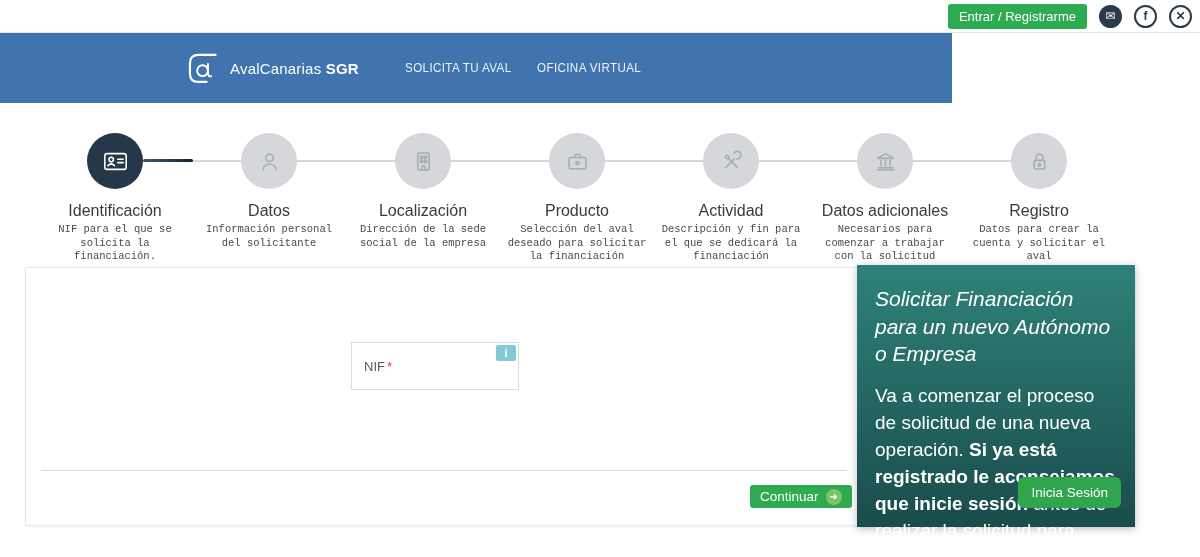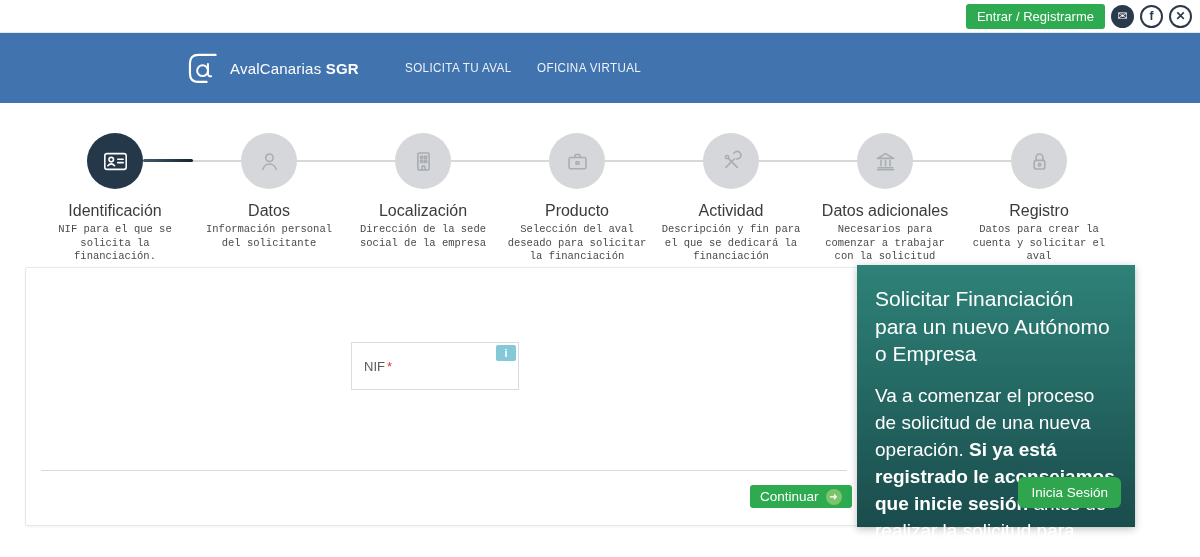--- a/index.html
+++ b/index.html
@@ -2,30 +2,30 @@
 <html><head>
 <meta charset="utf-8">
 <style>
   * { margin:0; padding:0; box-sizing:border-box; }
   body { font-family:"Liberation Sans", sans-serif; background:#fff; }
   .page { position:relative; width:1200px; height:557px; background:#fff; overflow:hidden; }
 
   
   .topbar { position:absolute; left:0; top:0; width:1200px; height:33px; background:#fff;
             border-bottom:1px solid #e3e8ee; display:flex; align-items:center; justify-content:flex-end;
-            gap:6px; padding-right:8px; }
+            gap:12px; padding-right:8px; }
   .login-btn { background:#2eab51; color:#fff; border:none; border-radius:3px; font-size:13px;
                padding:5px 11px; cursor:pointer; font-family:inherit; }
   .circle-icon { width:23px; height:23px; border-radius:50%; display:flex; align-items:center;
                  justify-content:center; cursor:pointer; font-size:12px; }
   .circle-icon.filled { background:#2b3a4a; color:#fff; }
   .circle-icon.outline { background:#fff; border:2px solid #2b3a4a; color:#2b3a4a; font-weight:bold; }
 
   
-  .bluebar { position:absolute; left:0; top:33px; width:1200px; height:70px; background:#4173ae;
+  .bluebar { position:absolute; left:0; top:33px; width:952px; height:70px; background:#4173ae;
              display:flex; align-items:center; color:#fff; }
   .logo-mark { margin-left:185px; width:36px; height:36px; flex:0 0 auto; cursor:pointer; }
   .brand-text { margin-left:9px; font-size:15px; letter-spacing:.2px; color:#fff; cursor:pointer; }
   .brand-text b { font-weight:bold; }
   .mainnav { display:flex; gap:18px; margin-left:46px; }
   .mainnav span { font-size:12.5px; letter-spacing:.4px; color:#eef3f9; text-transform:uppercase;
                   transform:scaleX(.93); transform-origin:left center; cursor:pointer; white-space:nowrap; }
 
   
   .stepper { position:absolute; left:0; top:103px; width:1050px; height:164px; }
@@ -59,21 +59,21 @@
   .continue-btn { position:absolute; left:724px; top:217px; height:23px; background:#2eab51; color:#fff;
                   border:none; border-radius:3px; font-size:13.5px; padding:0 10px; display:flex;
                   align-items:center; gap:7px; cursor:pointer; font-family:inherit; }
   .arrow-circle { width:16px; height:16px; border-radius:50%; background:#7cc46a; color:#fff;
                   font-size:10px; line-height:16px; text-align:center; }
 
   
   .promo { position:absolute; left:857px; top:265px; width:278px; height:262px;
            background:linear-gradient(180deg,#2e8278 0%, #1a4c4c 100%); color:#fff;
            padding:16px 18px; box-shadow:0 2px 8px rgba(0,0,0,.25); z-index:3; }
-  .promo h2 { font-size:21px; font-weight:400; line-height:1.32; margin:4px 0 15px; }
+  .promo h2 { font-size:21px; font-weight:400; line-height:1.32; margin:4px 0 15px;font-style:italic; }
   .promo p { font-size:19px; line-height:1.42; }
   .promo p b { font-weight:bold; }
   .inicia-btn { position:absolute; right:14px; bottom:19px; background:#2fa64d; color:#fff; border:none;
                 border-radius:6px; font-size:13.5px; padding:8px 13px; cursor:pointer; font-family:inherit; }
 </style>
 </head>
 <body>
 
 <div class="page">
 

